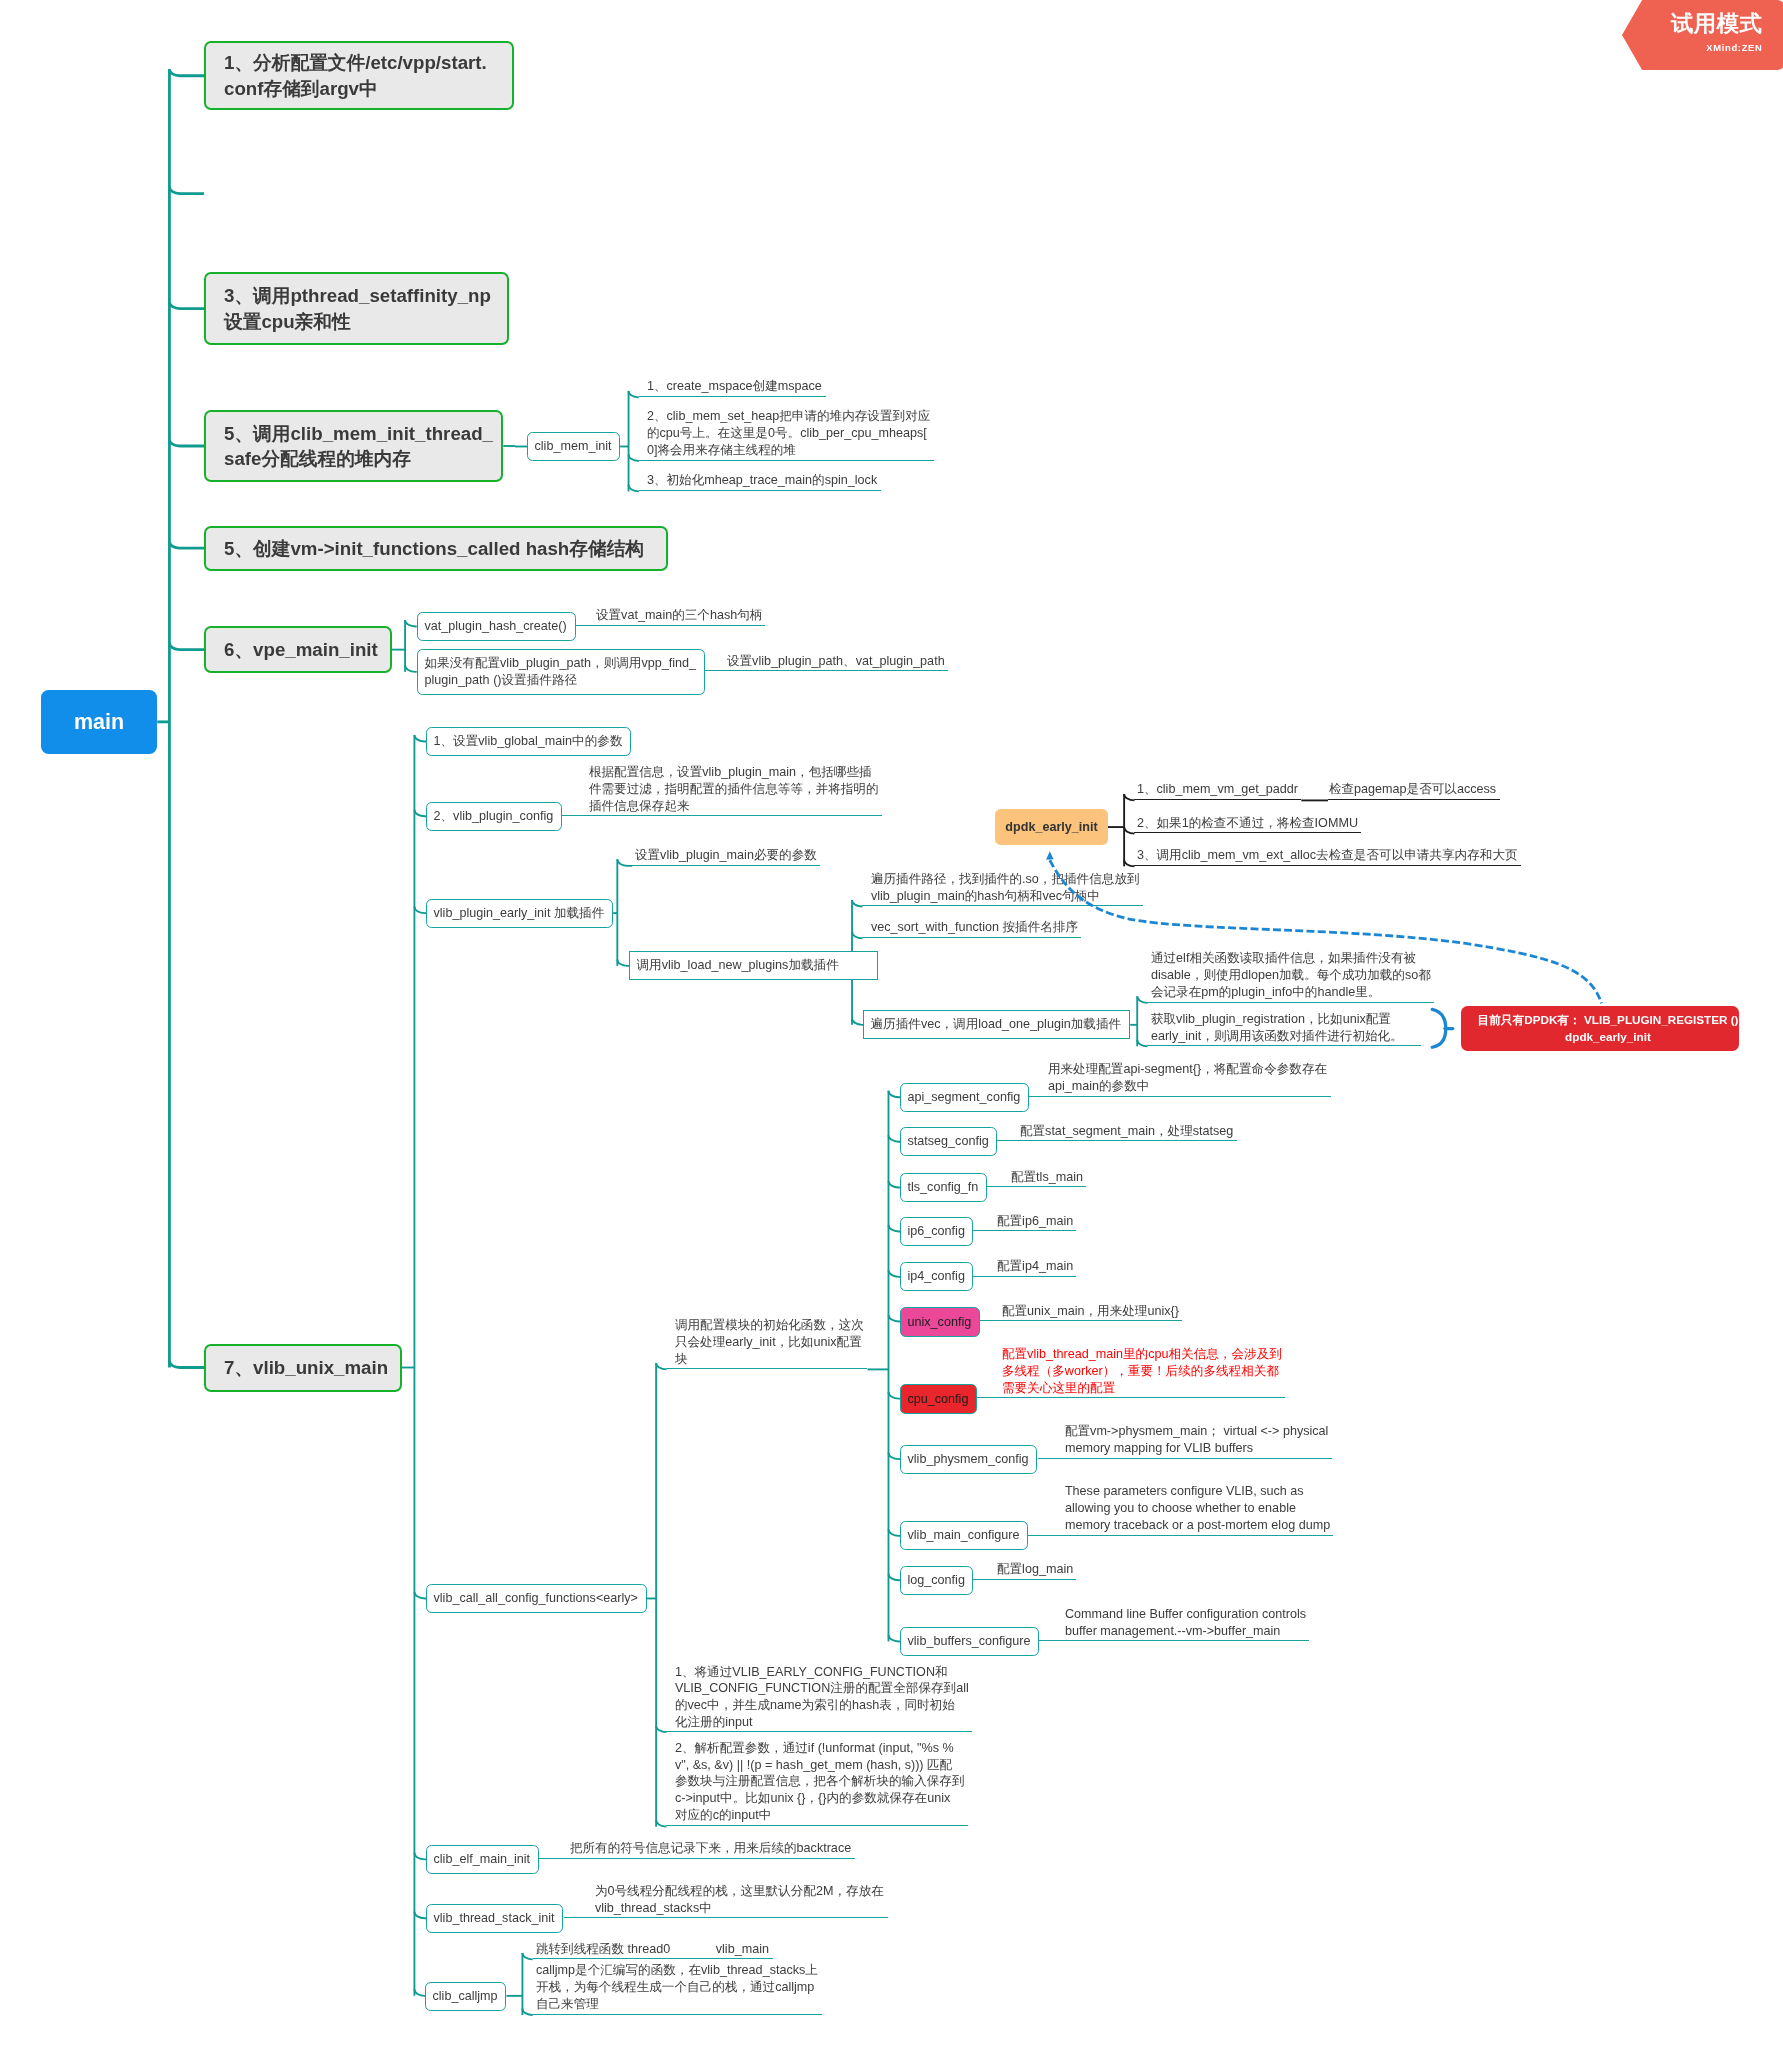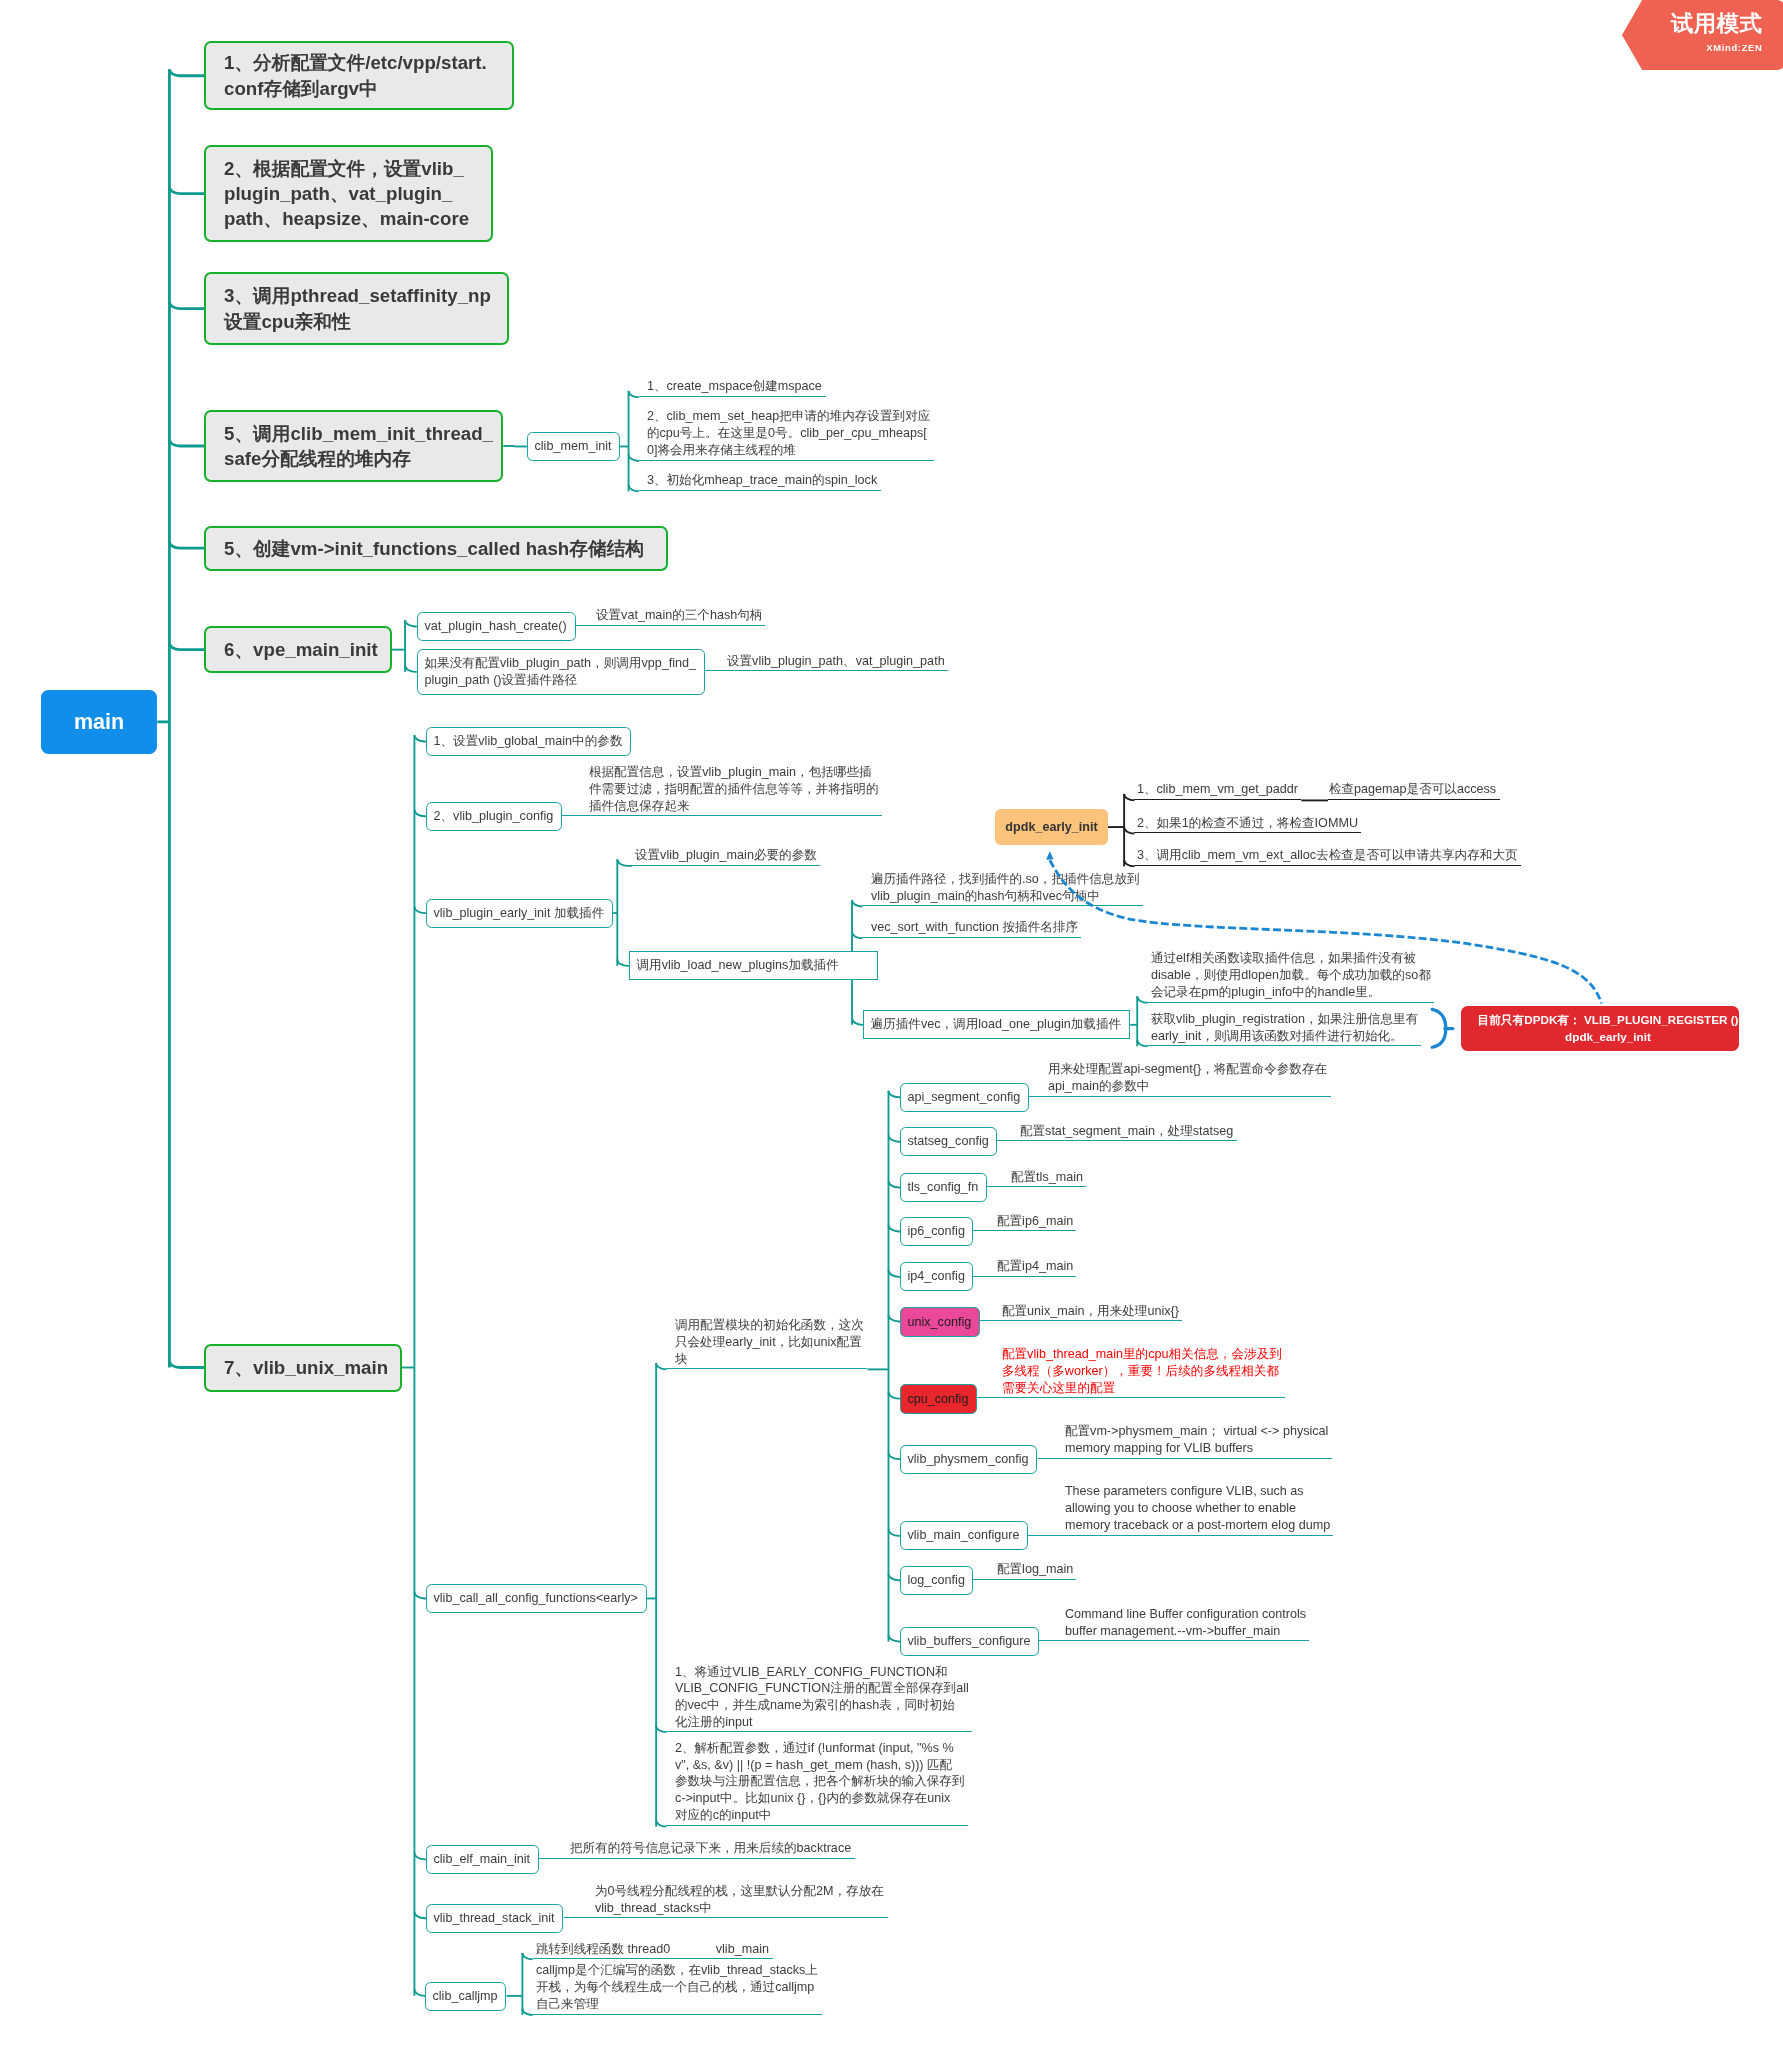--- a/index.html
+++ b/index.html
@@ -110,23 +110,20 @@
     <path d="M 1900 3497.08 C 1900 3504.77 1909.89 3511 1922.08 3511 L 1925 3511" fill="none" stroke="#0f9b91" stroke-width="4" stroke-linecap="butt"></path>
     <path d="M 1083 4269 L 1117 4269" fill="none" stroke="#0f9b91" stroke-width="4" stroke-linecap="butt"></path>
     <path d="M 1117 4177.08 L 1117 4310" fill="none" stroke="#0f9b91" stroke-width="4" stroke-linecap="butt"></path>
     <path d="M 1117 4177.08 C 1117 4184.77 1126.89 4191 1139.08 4191 L 1139 4191" fill="none" stroke="#0f9b91" stroke-width="4" stroke-linecap="butt"></path>
     <path d="M 1117 4296.08 C 1117 4303.77 1126.89 4310 1139.08 4310 L 1139 4310" fill="none" stroke="#0f9b91" stroke-width="4" stroke-linecap="butt"></path>
     <path d="M 2783 1712 L 2840 1712" fill="none" stroke="#1d1d1d" stroke-width="4" stroke-linecap="butt"></path>
   </svg>
   <div class="node t-root" style="left:41px;top:690px;width:116px;height:64px"><span>main</span></div>
   <div class="node t-l1" style="left:204px;top:41px;width:310px;height:69px"><span>1、分析配置文件/etc/vpp/start.
 conf存储到argv中</span></div>
-  <div class="node t-l1" style="left:204px;top:145px;width:289px;height:97px"><span>2、根据配置文件，设置vlib_
-plugin_path、vat_plugin_
-path、heapsize、main-core</span></div>
   <div class="node t-l1" style="left:204px;top:272px;width:305px;height:73px"><span>3、调用pthread_setaffinity_np
 设置cpu亲和性</span></div>
   <div class="node t-l1" style="left:204px;top:410px;width:299px;height:72px"><span>5、调用clib_mem_init_thread_
 safe分配线程的堆内存</span></div>
   <div class="node t-l1" style="left:204px;top:526px;width:464px;height:45px"><span>5、创建vm-&gt;init_functions_called hash存储结构</span></div>
   <div class="node t-l1" style="left:204px;top:626px;width:188px;height:47px"><span>6、vpe_main_init</span></div>
   <div class="node t-l1" style="left:204px;top:1344px;width:198px;height:48px"><span>7、vlib_unix_main</span></div>
   <div class="node t-box" style="left:527px;top:432px;width:93px;height:29px"><span>clib_mem_init</span></div>
   <div class="node t-under" style="left:646px;top:376px;width:179px;height:21px"><span>1、create_mspace创建mspace</span></div>
   <div class="uline" style="left:639px;top:396px;width:187px"></div>
@@ -156,21 +153,21 @@
   <div class="node t-under" style="left:870px;top:869px;width:273px;height:38px"><span>遍历插件路径，找到插件的.so，把插件信息放到
 vlib_plugin_main的hash句柄和vec句柄中</span></div>
   <div class="uline" style="left:862px;top:905px;width:281px"></div>
   <div class="node t-under" style="left:870px;top:917px;width:211px;height:21px"><span>vec_sort_with_function 按插件名排序</span></div>
   <div class="uline" style="left:862px;top:937px;width:219px"></div>
   <div class="node t-rect" style="left:863px;top:1010px;width:267px;height:29px"><span>遍历插件vec，调用load_one_plugin加载插件</span></div>
   <div class="node t-under" style="left:1150px;top:948px;width:284px;height:55px"><span>通过elf相关函数读取插件信息，如果插件没有被
 disable，则使用dlopen加载。每个成功加载的so都
 会记录在pm的plugin_info中的handle里。</span></div>
   <div class="uline" style="left:1147px;top:1002px;width:287px"></div>
-  <div class="node t-under" style="left:1150px;top:1009px;width:272px;height:38px"><span>获取vlib_plugin_registration，如果注册信息里有
+  <div class="node t-under" style="left:1150px;top:1009px;width:272px;height:38px"><span>获取vlib_plugin_registration，比如unix配置
 early_init，则调用该函数对插件进行初始化。</span></div>
   <div class="uline" style="left:1147px;top:1045px;width:274px"></div>
   <div class="node t-orange" style="left:995px;top:809px;width:113px;height:36px"><span>dpdk_early_init</span></div>
   <div class="node t-under" style="left:1136px;top:779px;width:165px;height:21px"><span>1、clib_mem_vm_get_paddr</span></div>
   <div class="uline dark" style="left:1134px;top:799px;width:167px"></div>
   <div class="node t-under" style="left:1328px;top:779px;width:172px;height:21px"><span>检查pagemap是否可以access</span></div>
   <div class="uline dark" style="left:1328px;top:799px;width:172px"></div>
   <div class="node t-under" style="left:1136px;top:813px;width:225px;height:21px"><span>2、如果1的检查不通过，将检查IOMMU</span></div>
   <div class="uline dark" style="left:1134px;top:832px;width:227px"></div>
   <div class="node t-under" style="left:1136px;top:845px;width:385px;height:21px"><span>3、调用clib_mem_vm_ext_alloc去检查是否可以申请共享内存和大页</span></div>

